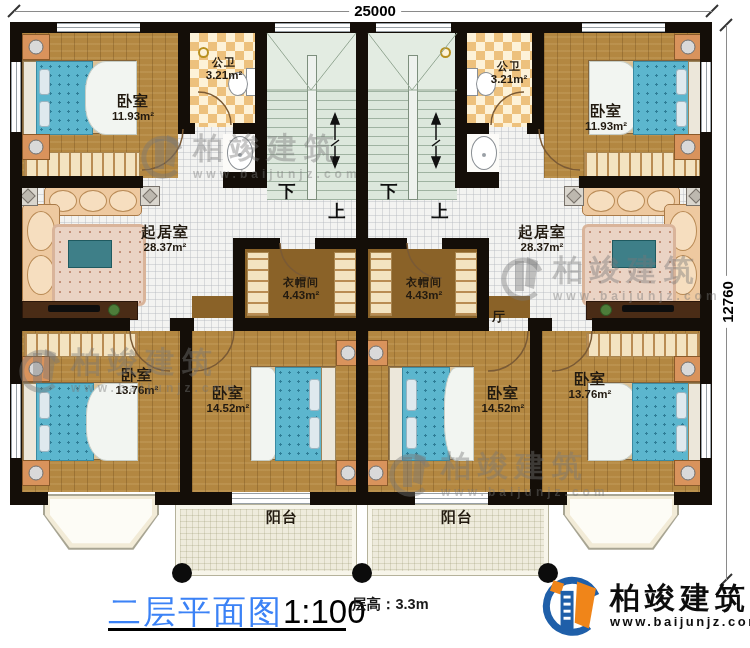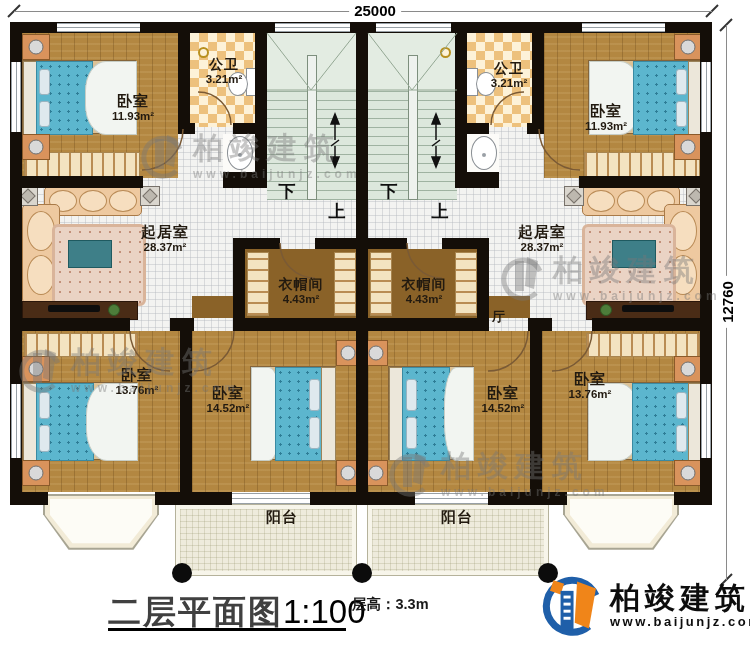--- a/index.html
+++ b/index.html
@@ -67,35 +67,35 @@
   .sink i{position:absolute;left:50%;top:55%;width:4px;height:4px;background:#9aa0a6;border-radius:50%;transform:translate(-50%,-50%);}
   .ring{position:absolute;z-index:2;border:2px solid #b8901f;border-radius:50%;background:#fdf2d8;}
   .col{position:absolute;z-index:6;background:#0c0c0c;border-radius:50%;}
   
   .overlay{position:absolute;left:0;top:0;z-index:5;}
   
   .rlabel{position:absolute;transform:translateX(-50%);text-align:center;color:#221a10;font-weight:700;
         z-index:6;line-height:1.18;white-space:nowrap;}
   .rlabel .nm{display:block;font-size:15px;letter-spacing:1px;}
   .rlabel .ar{display:block;font-size:11.5px;}
-  .rlabel.sm .nm{font-size:14px;}
+  .rlabel.sm .nm{font-size:11px;}
   .dirlabel{position:absolute;transform:translateX(-50%);font-size:17px;font-weight:700;color:#0e0e0e;z-index:6;}
   .halllabel{position:absolute;font-size:13px;font-weight:700;color:#221a10;z-index:6;}
   
   .dimline{position:absolute;background:#8a8a8a;z-index:5;}
   .dimlab{position:absolute;transform:translateX(-50%);font-weight:700;font-size:15px;color:#000;
         background:#fff;padding:0 5px;z-index:6;white-space:nowrap;}
   .dimlab.vert{transform:translate(-50%,-50%) rotate(-90deg);}
   
   .wm{position:absolute;display:flex;align-items:center;gap:9px;z-index:7;pointer-events:none;}
   .wm .cn{display:block;font-size:30px;font-weight:700;color:rgba(118,118,118,.42);letter-spacing:7px;}
   .wm .en{display:block;font-size:12px;font-weight:700;color:rgba(118,118,118,.42);letter-spacing:4px;margin-top:-2px;}
   
   .titlewrap{position:absolute;left:108px;top:590px;z-index:8;white-space:nowrap;}
-  .titlewrap .big{font-size:33px;font-weight:700;color:#404040;letter-spacing:2px;}
+  .titlewrap .big{font-size:33px;font-weight:400;color:#3b82f6;letter-spacing:2px;}
   .titlewrap .scale{font-size:33px;font-weight:400;color:#000;}
   .underline{position:absolute;left:108px;top:628px;width:238px;height:3px;background:#000;z-index:8;}
   .info{position:absolute;left:352px;top:594px;z-index:8;color:#1a1a1a;font-size:14.5px;font-weight:600;line-height:1.45;}
   .logo{position:absolute;left:538px;top:572px;z-index:8;display:flex;align-items:center;gap:8px;}
   .logo .brand{display:block;font-size:30px;font-weight:900;color:#0d0d0d;letter-spacing:5px;line-height:1.1;}
   .logo .site{display:block;font-size:13px;font-weight:800;color:#0d0d0d;letter-spacing:2.5px;}
 </style>
 </head>
 <body>
 

